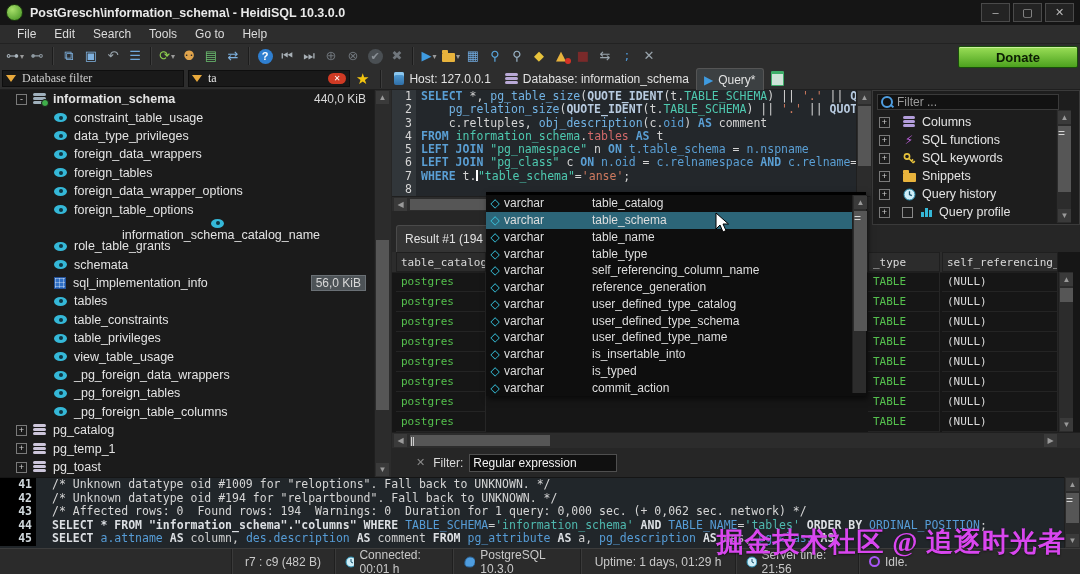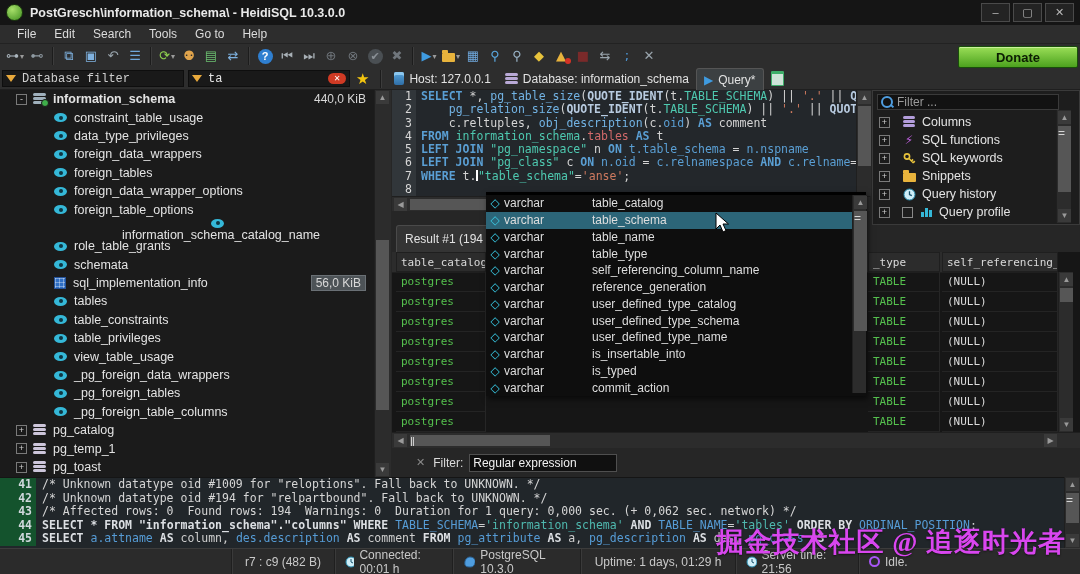--- a/index.html
+++ b/index.html
@@ -26,21 +26,21 @@
   .tbadge{position:absolute;right:0;bottom:2px;width:6px;height:6px;border-radius:50%;background:#d33327;}
   .i-folder{width:13px;height:9px;background:#e8b33c;border-radius:1px;position:relative;margin-top:3px;display:inline-block;}
   .i-folder:before{content:"";position:absolute;top:-3px;left:0;width:6px;height:3px;background:#e8b33c;border-radius:1px 1px 0 0;}
   .donate{left:958px;top:46px;width:118px;height:20px;background:linear-gradient(#9ade57,#4ca21e);border:1px solid #184f0a;border-radius:2px;
           color:#0b1d02;font-weight:bold;font-size:13px;display:flex;align-items:center;justify-content:center;box-shadow:inset 0 1px 0 #c9f09a;}
   
   .filterrow{left:0;top:68px;width:1080px;height:22px;background:#2d2d2d;border-bottom:1px solid #1f1f1f;display:flex;align-items:center;box-sizing:border-box;}
   .fbox{height:17px;background:#191919;border:1px solid #0e0e0e;display:flex;align-items:center;padding:0 3px;box-sizing:border-box;position:relative;}
   .fdb{width:182px;margin-left:2px;}
   .fta{width:162px;margin-left:4px;}
-  .fbox input{background:transparent;border:none;outline:none;color:#e6e6e6;font-size:12px;width:100%;font-family:Liberation Mono, monospace;}
+  .fbox input{background:transparent;border:none;outline:none;color:#e6e6e6;font-size:12px;width:100%;font-family:Liberation Serif, serif;}
   .fdb input::placeholder{color:#cfcfcf;opacity:1;}
   .i-funnel{width:0;height:0;border-left:5px solid transparent;border-right:5px solid transparent;border-top:7px solid #e8a93c;margin-right:4px;flex:0 0 auto;}
   .clearx{position:absolute;right:3px;width:18px;height:11px;background:#cf3a24;border-radius:6px;color:#fff;font-size:8px;line-height:11px;text-align:center;font-weight:bold;}
   .star{color:#f2c40f;font-size:15px;margin:0 6px 0 6px;}
   .tabsep{width:1px;height:18px;background:#1c1c1c;border-right:1px solid #3c3c3c;margin:0 5px;}
   .tablbl{display:flex;align-items:center;gap:5px;padding:0 7px;height:22px;color:#e2e2e2;}
   .tab-active{background:#3c4042;border:1px solid #555;border-bottom:none;border-radius:3px 3px 0 0;height:21px;margin-top:1px;}
   .i-server{width:10px;height:13px;background:linear-gradient(#5aa6dc,#2f6ea6);border-radius:2px;box-shadow:inset 0 3px 0 #8cc7ee;}
   .i-dbtab{display:inline-block;width:13px;}
   .i-dbtab i{display:block;height:3px;background:#b9a9d6;border-radius:2px;margin-bottom:1px;}
@@ -119,21 +119,21 @@
   .rcheck{width:9px;height:9px;border:1px solid #8a8a8a;background:#1d1d1d;flex:0 0 auto;}
   .rvs{left:1056px;top:110px;width:14px;height:113px;}
   
   .gfilter{left:392px;top:448px;width:688px;height:29px;background:#262626;display:flex;align-items:center;}
   .gfx{color:#8a8a8a;font-size:11px;margin:0 8px 0 24px;}
   .gfl{color:#dcdcdc;margin-right:6px;}
   .gfbox{width:140px;height:16px;background:#101010;border:1px solid #4f4f4f;color:#f0f0f0;font-size:12px;padding:0 3px;font-family:inherit;}
   
   .log{left:0;top:477px;width:1080px;height:71px;background:#21262a;overflow:hidden;border-top:1px solid #151515;}
   .log .cline{font-size:11.5px;line-height:13.6px;}
-  .log .cline .ln{display:inline-block;width:32px;background:#14532d;color:#d0d8dc;text-align:right;padding-right:4px;margin-right:6px;font-weight:bold;}
+  .log .cline .ln{display:inline-block;width:32px;background:#000000;color:#d0d8dc;text-align:right;padding-right:4px;margin-right:16px;font-weight:bold;}
   .lg-kw{color:#dcdfe3;font-weight:bold;}
   .lg-dq{color:#dcdfe3;font-weight:bold;}
   .lg-fld{color:#569cd6;}
   .lg-str{color:#4fb9af;}
   .lg-pl{color:#cfcfcf;}
   .logvs{left:1064px;top:477px;width:16px;height:71px;}
   
   .statusbar{left:0;top:548px;width:1080px;height:26px;background:#2b2b2b;border-top:1px solid #3c3c3c;display:flex;align-items:center;box-sizing:border-box;color:#c9c9c9;font-size:12px;}
   .scell{height:100%;display:flex;align-items:center;gap:5px;border-right:1px solid #1f1f1f;box-shadow:1px 0 0 #3a3a3a;padding:0 10px;box-sizing:border-box;justify-content:center;}
   .ring{width:11px;height:11px;border:2px solid #a855f7;border-radius:50%;box-sizing:border-box;}

